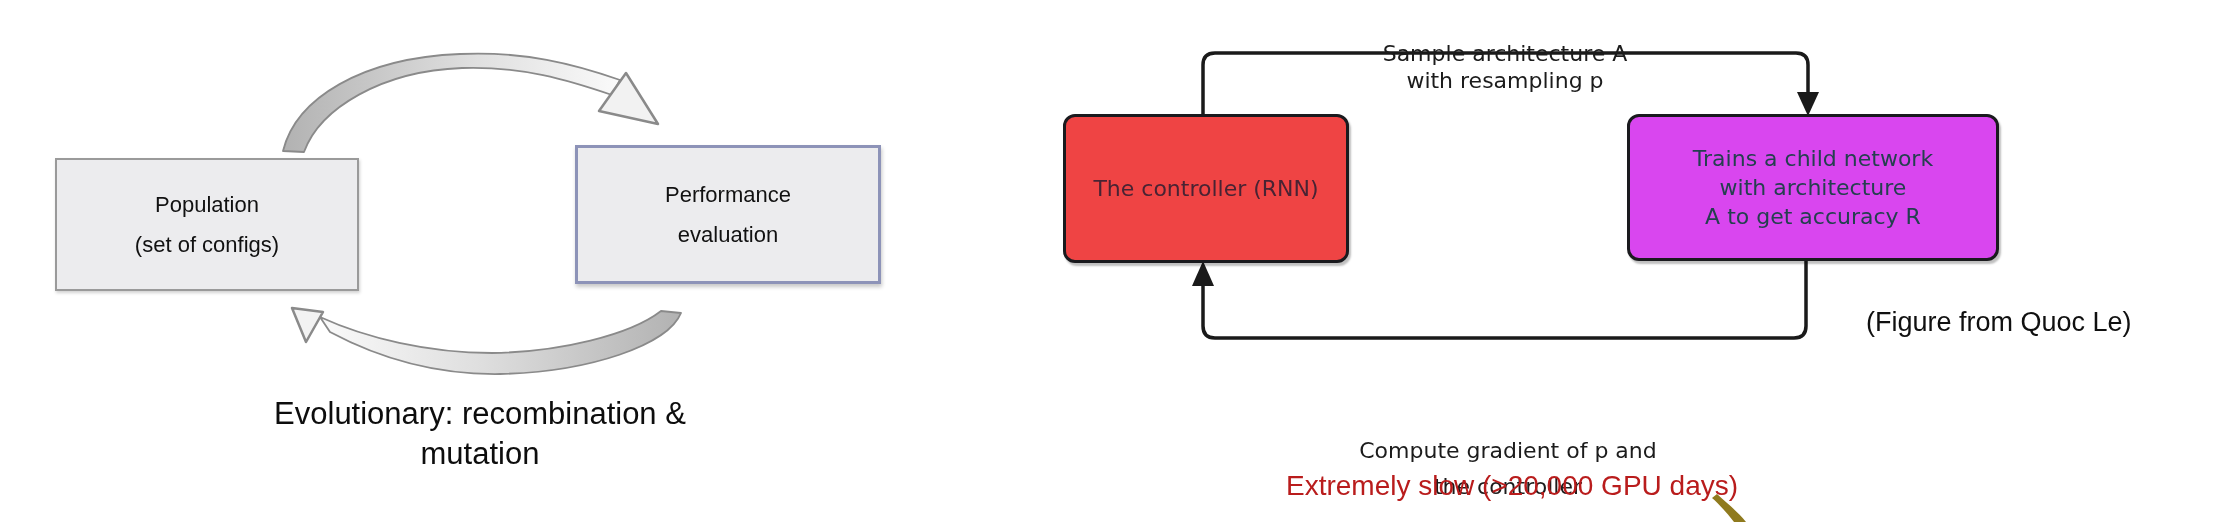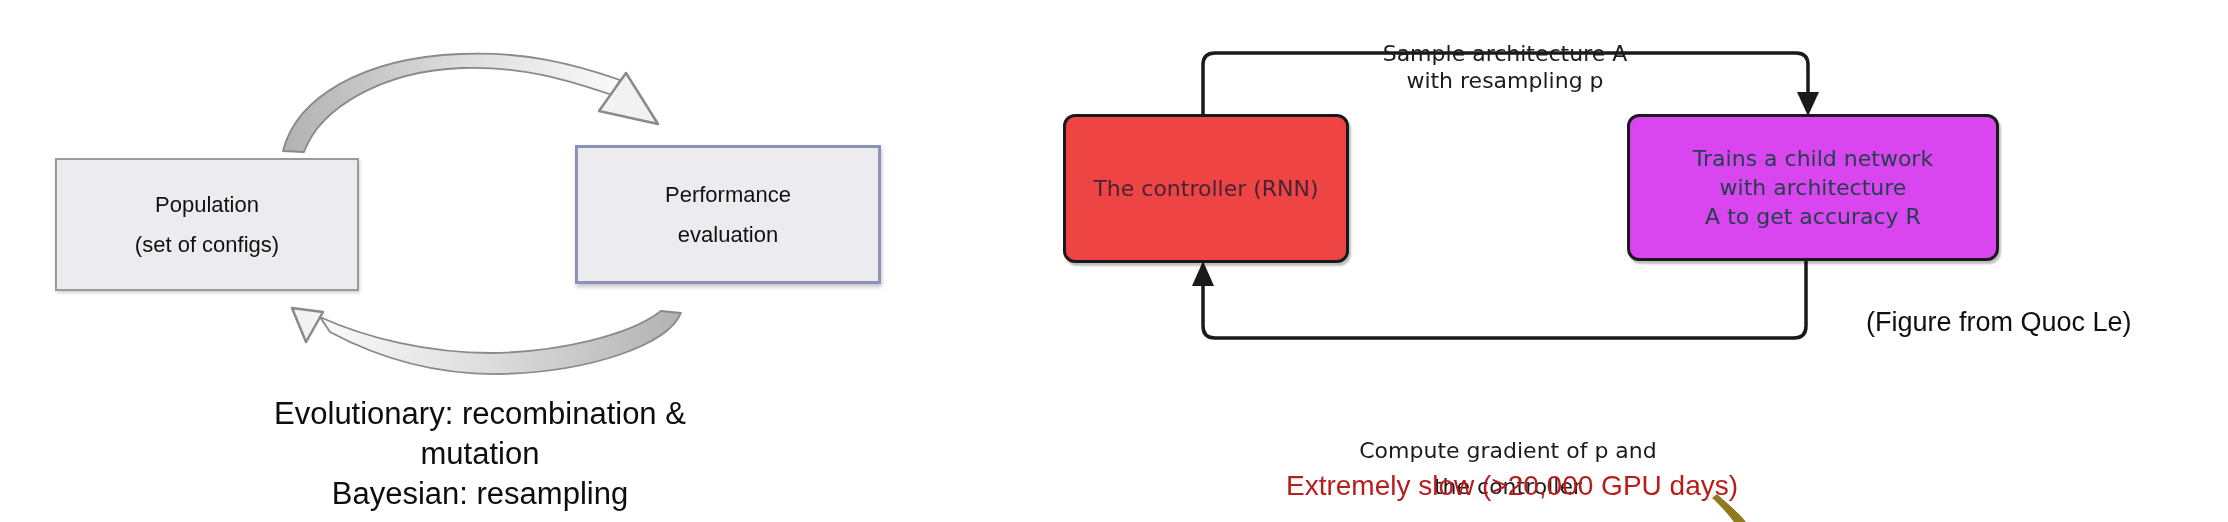--- a/index.html
+++ b/index.html
@@ -122,21 +122,20 @@
   <div class="lbox" id="performance-box">
     <div>
       <div>Performance</div>
       <div>evaluation</div>
     </div>
   </div>
 
   <div id="left-caption">
     <div>Evolutionary: recombination &amp;</div>
     <div>mutation</div>
-    <div>Bayesian: resampling</div>
   </div>
 
   <div class="flow-label" id="sample-label">
     <div>Sample architecture A</div>
     <div>with resampling p</div>
   </div>
 
   <div class="rbox" id="controller-box">
     <div>The controller (RNN)</div>
   </div>

